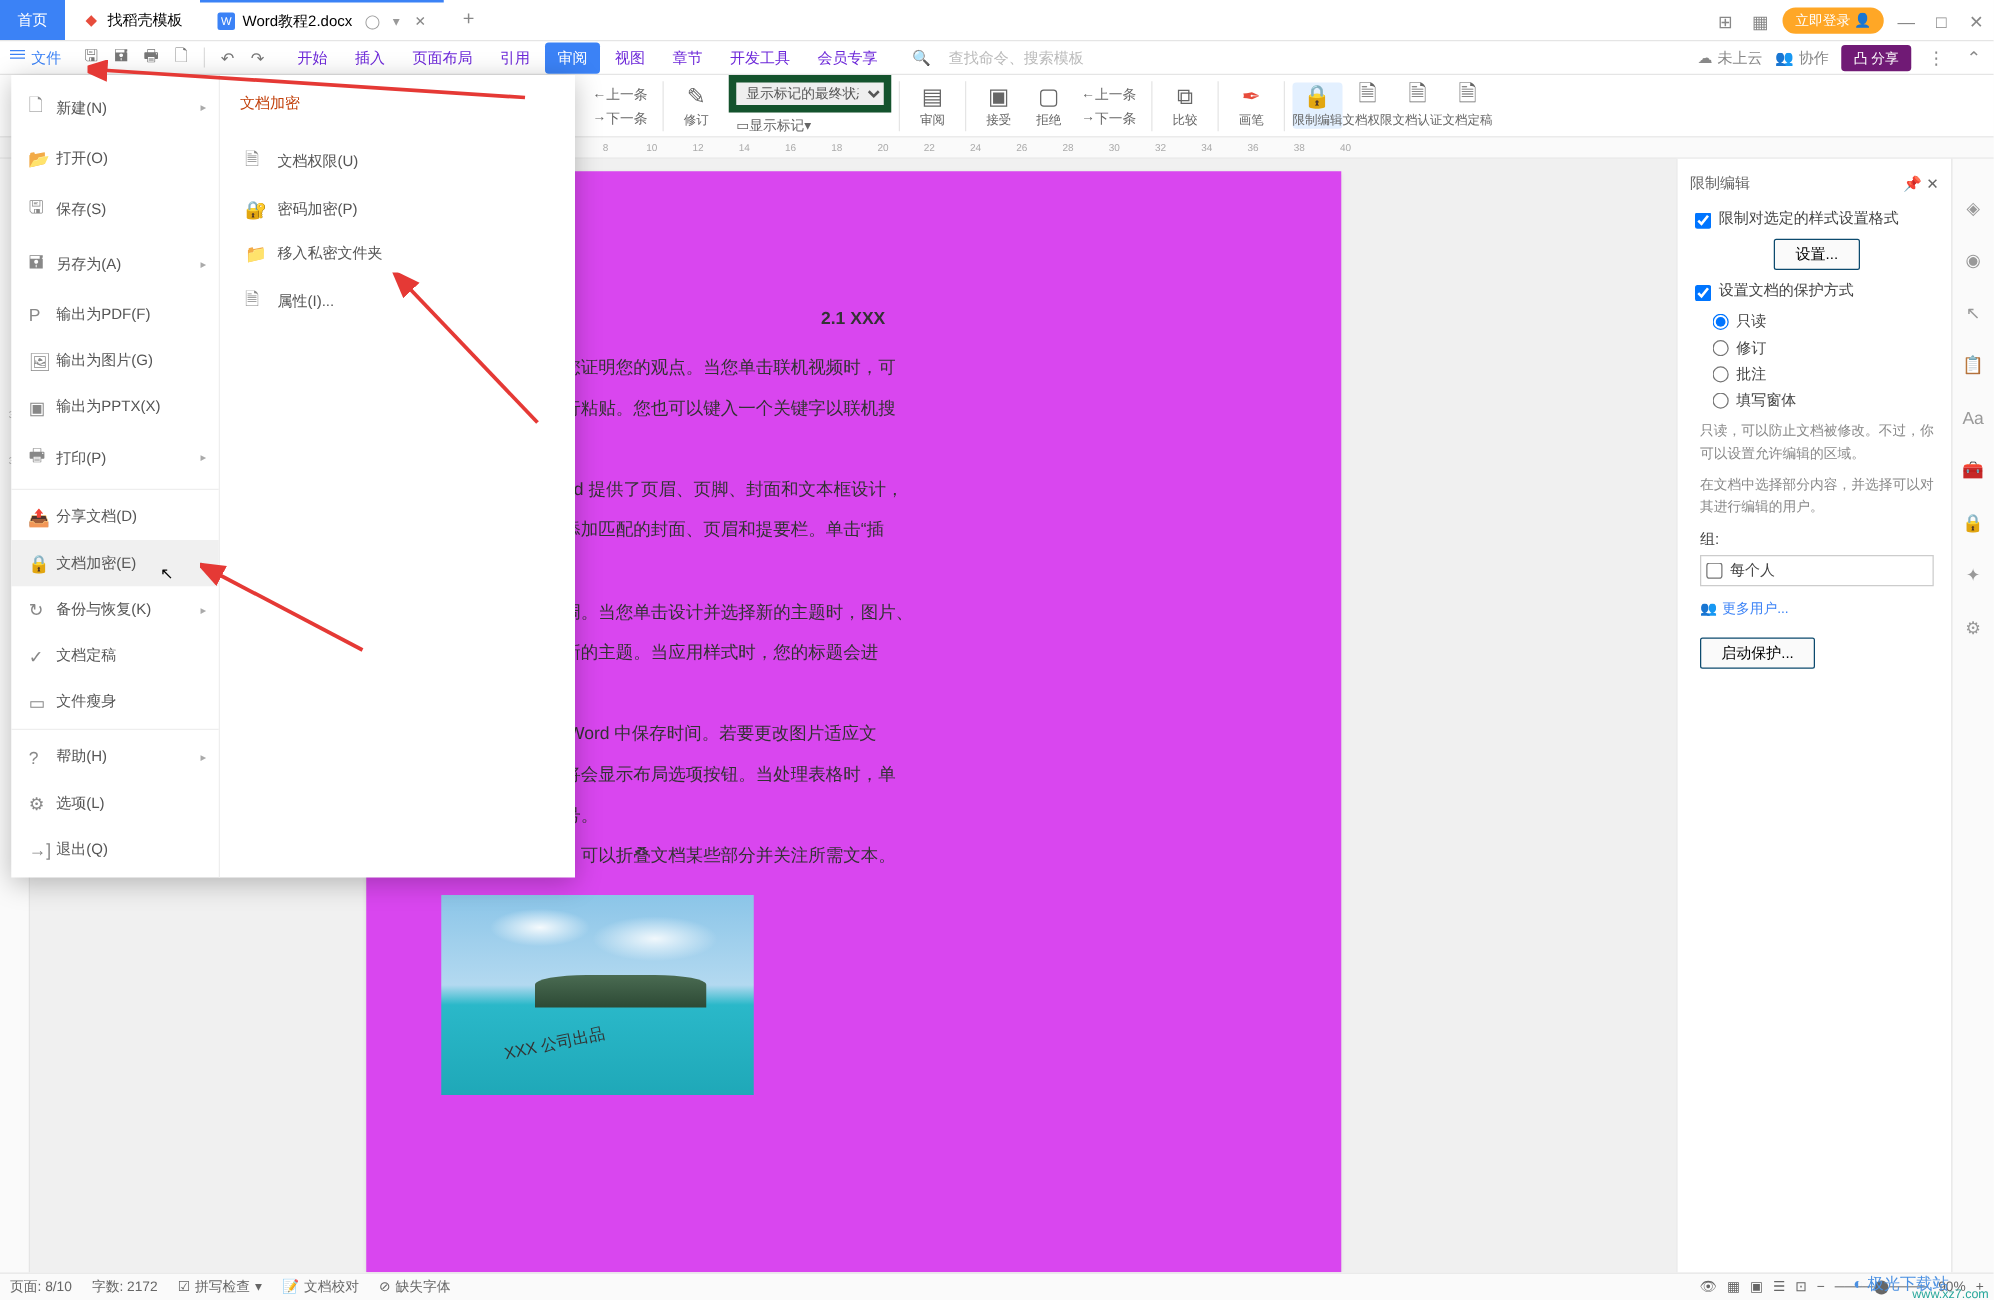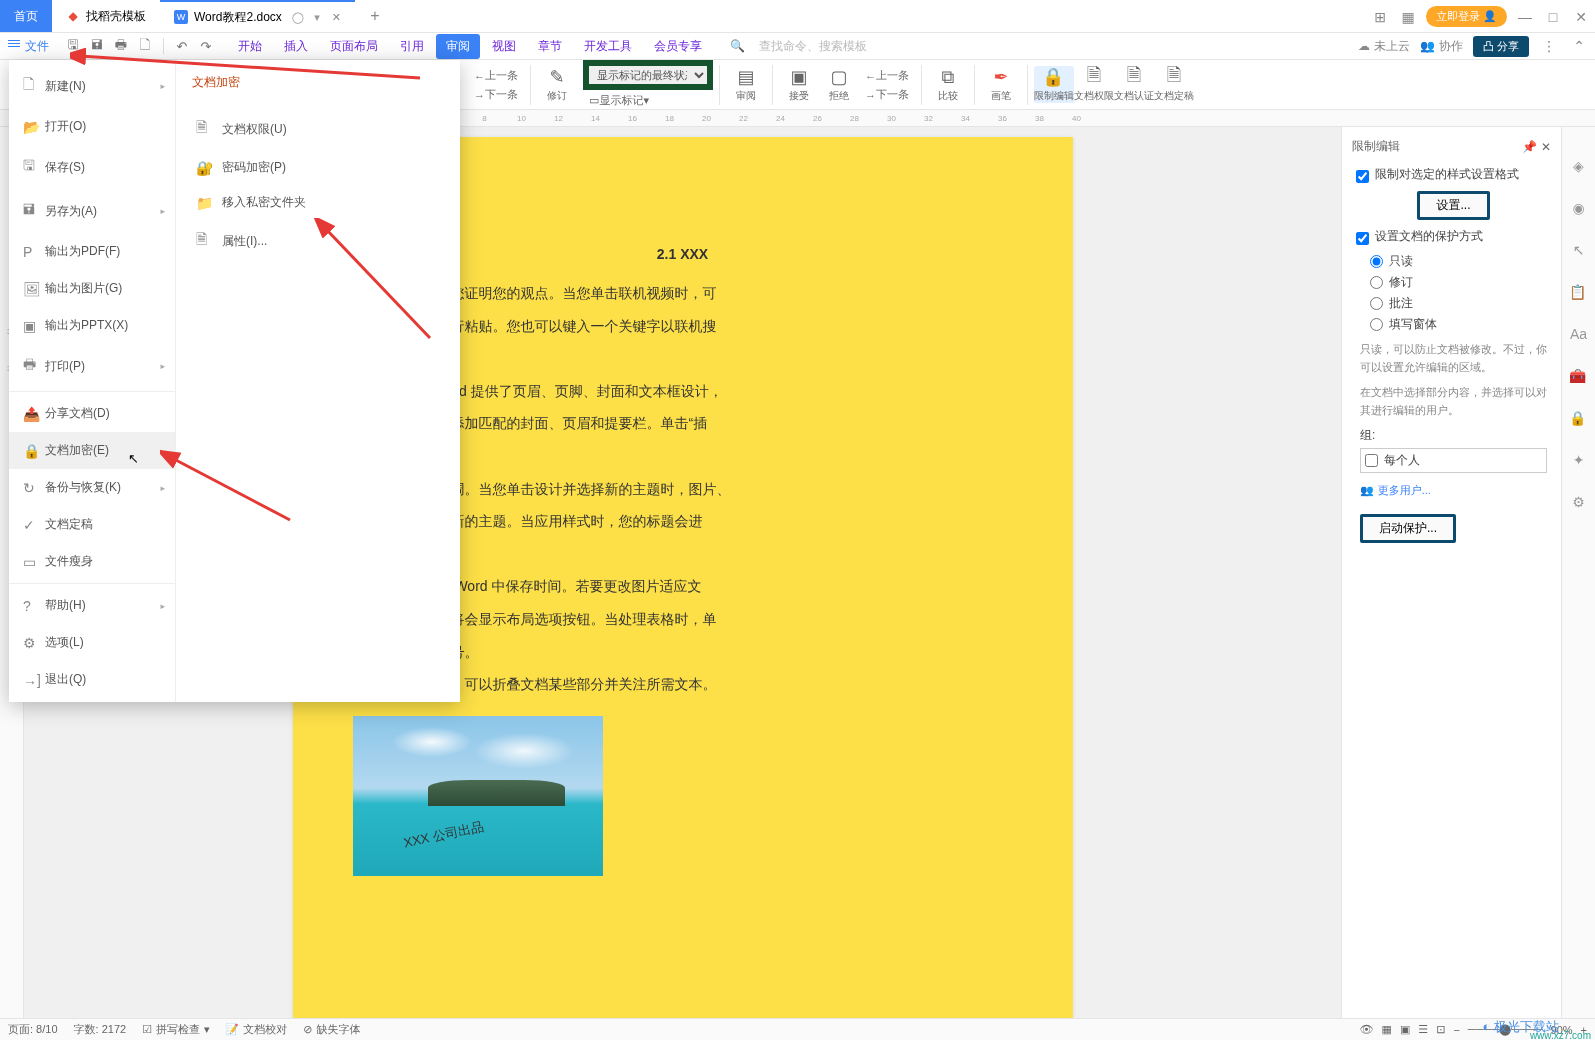--- a/index.html
+++ b/index.html
@@ -23,55 +23,55 @@
 .hamb{display:inline-block;width:12px;margin-right:5px}
 .hamb i{display:block;height:1px;background:#3b82f6;margin:2px 0}
 .tb-qat{display:flex;align-items:center;gap:4px;padding:0 6px}
 .tb-qat .q{width:20px;height:20px;color:#777;display:flex;align-items:center;justify-content:center;font-size:13px}
 .tb-sep{width:1px;height:16px;background:#ddd;margin:0 4px}
 .tb-tabs{display:flex;align-items:center;gap:2px;margin-left:6px}
 .tb-tab{padding:4px 10px;font-size:12px;color:#6d28d9;cursor:pointer}
 .tb-tab.active{background:#3b82f6;color:#fff;border-radius:3px}
 .tb-search{margin-left:18px;color:#bbb;font-size:12px;display:flex;align-items:center;gap:14px}
 .tb-right{position:absolute;right:6px;height:27px;display:flex;align-items:center;gap:10px;font-size:12px}
-.tb-share{background:#0c4a6e;color:#fff;padding:3px 10px;border-radius:3px;font-size:11px}
+.tb-share{background:#701a75;color:#fff;padding:3px 10px;border-radius:3px;font-size:11px}
 .tb-cloud{color:#888;display:flex;align-items:center;gap:4px}
 
 .ribbon{height:50px;background:#fff;border-bottom:1px solid #e5e5e5;display:flex;align-items:center;padding:0 8px;position:relative;z-index:1}
 .rib-sep{width:1px;height:40px;background:#e5e5e5;margin:0 6px}
 .rib-btn{display:flex;flex-direction:column;align-items:center;font-size:11px;color:#666;min-width:40px}
 .rib-btn .ico{font-size:18px;height:22px;display:flex;align-items:center}
 .rib-btn .lbl{font-size:10px;margin-top:1px}
 .rib-small{display:flex;align-items:center;font-size:11px;color:#666;padding:1px 6px}
 .rib-stack{display:flex;flex-direction:column;gap:2px}
 .rib-select{border:6px solid #14532d;font-size:11px;padding:2px 4px;width:130px;color:#555}
 .rib-active{background:#e3f0ff;border-radius:3px}
 
 .ruler{height:17px;background:#fafafa;border-bottom:1px solid #e5e5e5;font-size:8px;color:#aaa;display:flex;align-items:center;padding-left:466px}
 .ruler span{display:inline-block;width:37px;text-align:center}
 
 .main{position:absolute;top:127px;left:0;right:0;bottom:22px;display:flex}
 .left-ruler{width:24px;background:#fafafa;border-right:1px solid #e5e5e5;font-size:8px;color:#aaa;padding-top:200px}
 .left-ruler div{height:37px;text-align:center}
 .doc-area{flex:1;background:#f0f0f0;overflow:auto;position:relative;display:flex;justify-content:center}
-.page{background:#fde047;width:780px;margin-top:10px;padding:60px 60px;box-shadow:0 1px 4px rgba(0,0,0,.1);font-size:14px;line-height:1.9;color:#333;position:relative}
+.page{background:#d946ef;width:780px;margin-top:10px;padding:60px 60px;box-shadow:0 1px 4px rgba(0,0,0,.1);font-size:14px;line-height:1.9;color:#333;position:relative}
 .page h2{font-size:16px;font-weight:bold;margin-bottom:14px}
 .page h3{font-size:14px;font-weight:bold;margin-bottom:12px;text-align:center}
 .page p{margin-bottom:6px;text-align:justify}
 .page-img{width:250px;height:160px;margin-top:18px;background:linear-gradient(to bottom,#8bc5e8 0%,#b3d9f0 45%,#2ab8c9 55%,#1fa8b8 100%);position:relative;overflow:hidden}
 .page-img::before{content:"";position:absolute;top:40%;left:30%;right:15%;height:26px;background:linear-gradient(to bottom,#4a6b52 0%,#2d4a35 100%);border-radius:30% 30% 0 0}
 .clouds{position:absolute;top:8px;left:10px;right:10px;height:45px;background:radial-gradient(ellipse 40px 15px at 30% 40%,rgba(255,255,255,.9),transparent),radial-gradient(ellipse 50px 18px at 70% 60%,rgba(255,255,255,.85),transparent)}
 .watermark{position:absolute;bottom:28px;left:50px;transform:rotate(-12deg);color:#333;font-size:13px;font-weight:500}
 
 .sidepanel{width:220px;background:#fff;border-left:1px solid #e5e5e5;padding:8px 10px;font-size:12px;color:#444;overflow:auto}
 .sp-title{display:flex;align-items:center;justify-content:space-between;padding:3px 0;margin-bottom:8px;color:#666}
 .sp-opts{margin-left:4px}
 .sp-check{display:flex;align-items:flex-end;margin:8px 0}
 .sp-check input{margin-right:6px}
-.sp-btn{border:3px solid #0c4a6e;background:#fafafa;padding:3px 16px;font-size:12px;border-radius:2px}
+.sp-btn{border:1px solid #0c4a6e;background:#fafafa;padding:3px 16px;font-size:12px;border-radius:2px}
 .sp-radio{display:flex;align-items:center;margin:4px 0 4px 14px}
 .sp-radio input{margin-right:6px}
 .sp-note{font-size:11px;color:#888;margin:8px 4px;line-height:1.6}
 .sp-more{color:#3b82f6;font-size:11px;margin:10px 4px;display:flex;align-items:center;gap:4px}
 
 .rightrail{width:34px;background:#fafafa;border-left:1px solid #e5e5e5;display:flex;flex-direction:column;align-items:center;padding-top:30px;gap:24px}
 .rr-ico{width:18px;height:18px;color:#999;font-size:14px;display:flex;align-items:center;justify-content:center}
 
 .filemenu{position:absolute;top:60px;left:9px;width:451px;background:#fff;box-shadow:0 4px 20px rgba(0,0,0,.25);z-index:200;display:flex}
 .fm-left{width:167px;padding:4px 0;border-right:1px solid #eee}

